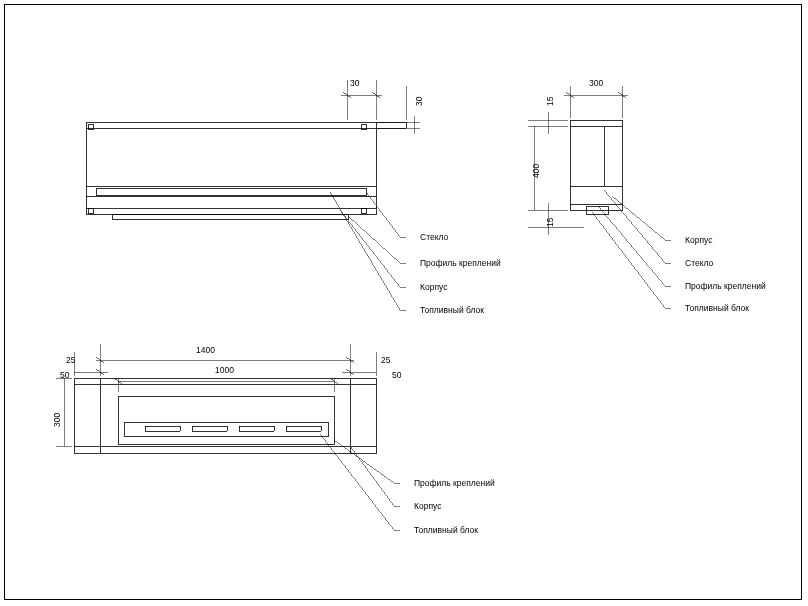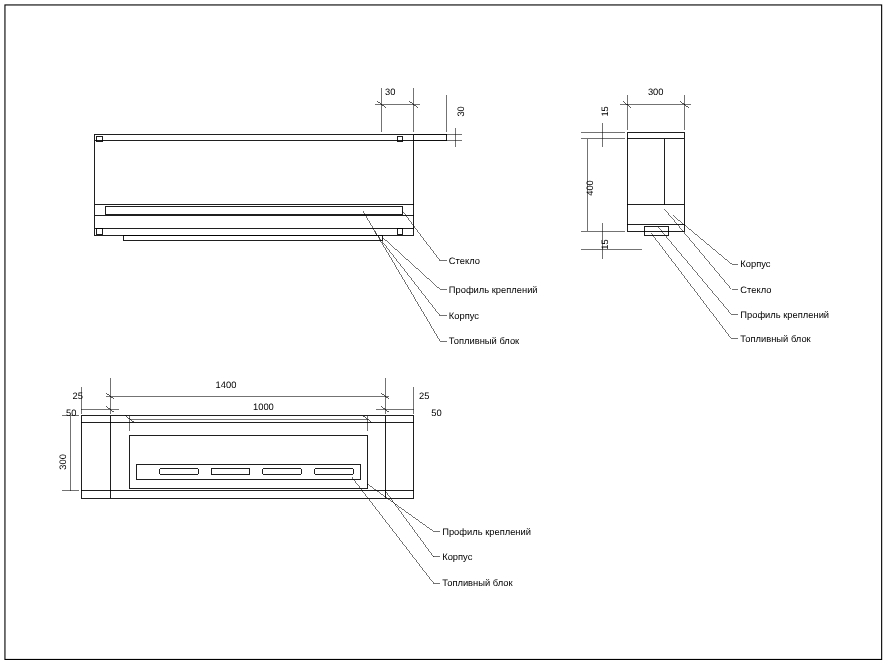--- a/index.html
+++ b/index.html
@@ -26,20 +26,21 @@
     height: 596px;
     border: 1px solid #000;
     box-sizing: border-box;
   }
   .lbl {
     position: absolute;
     font-size: 8.5px;
     color: #000;
     white-space: nowrap;
     line-height: 10px;
+    margin-left: 12px;
   }
   .dim {
     position: absolute;
     font-size: 8.5px;
     color: #000;
     white-space: nowrap;
     line-height: 10px;
   }
   .dim.vert {
     transform: rotate(-90deg);
@@ -227,21 +228,21 @@
   <div class="dim" style="left:589px; top:78px;">300</div>
   <div class="dim vert" style="left:531px; top:178px;">400</div>
   <div class="dim vert" style="left:545px; top:227px;">15</div>
 
   <div class="lbl" style="left:673px; top:235px;">Корпус</div>
   <div class="lbl" style="left:673px; top:258px;">Стекло</div>
   <div class="lbl" style="left:673px; top:281px;">Профиль креплений</div>
   <div class="lbl" style="left:673px; top:303px;">Топливный блок</div>
 
   <div class="dim" style="left:196px; top:345px;">1400</div>
-  <div class="dim" style="left:230px; top:365px;">1000</div>
+  <div class="dim" style="left:215px; top:365px;">1000</div>
   <div class="dim" style="left:66px; top:355px;">25</div>
   <div class="dim" style="left:60px; top:370px;">50</div>
   <div class="dim" style="left:381px; top:355px;">25</div>
   <div class="dim" style="left:392px; top:370px;">50</div>
   <div class="dim vert" style="left:52px; top:427px;">300</div>
 
   <div class="lbl" style="left:402px; top:478px;">Профиль креплений</div>
   <div class="lbl" style="left:402px; top:501px;">Корпус</div>
   <div class="lbl" style="left:402px; top:525px;">Топливный блок</div>
 

